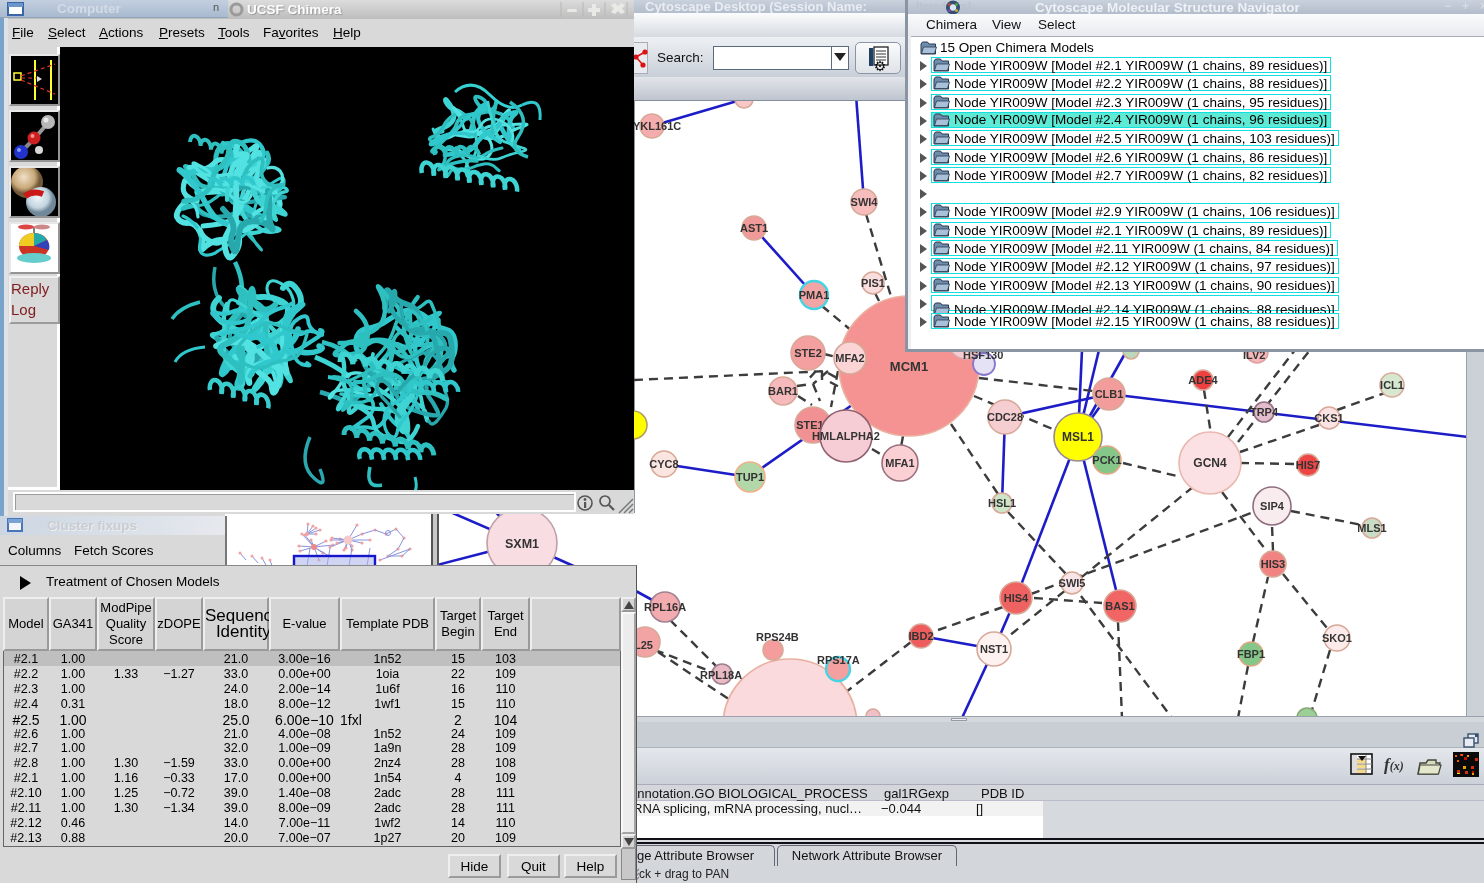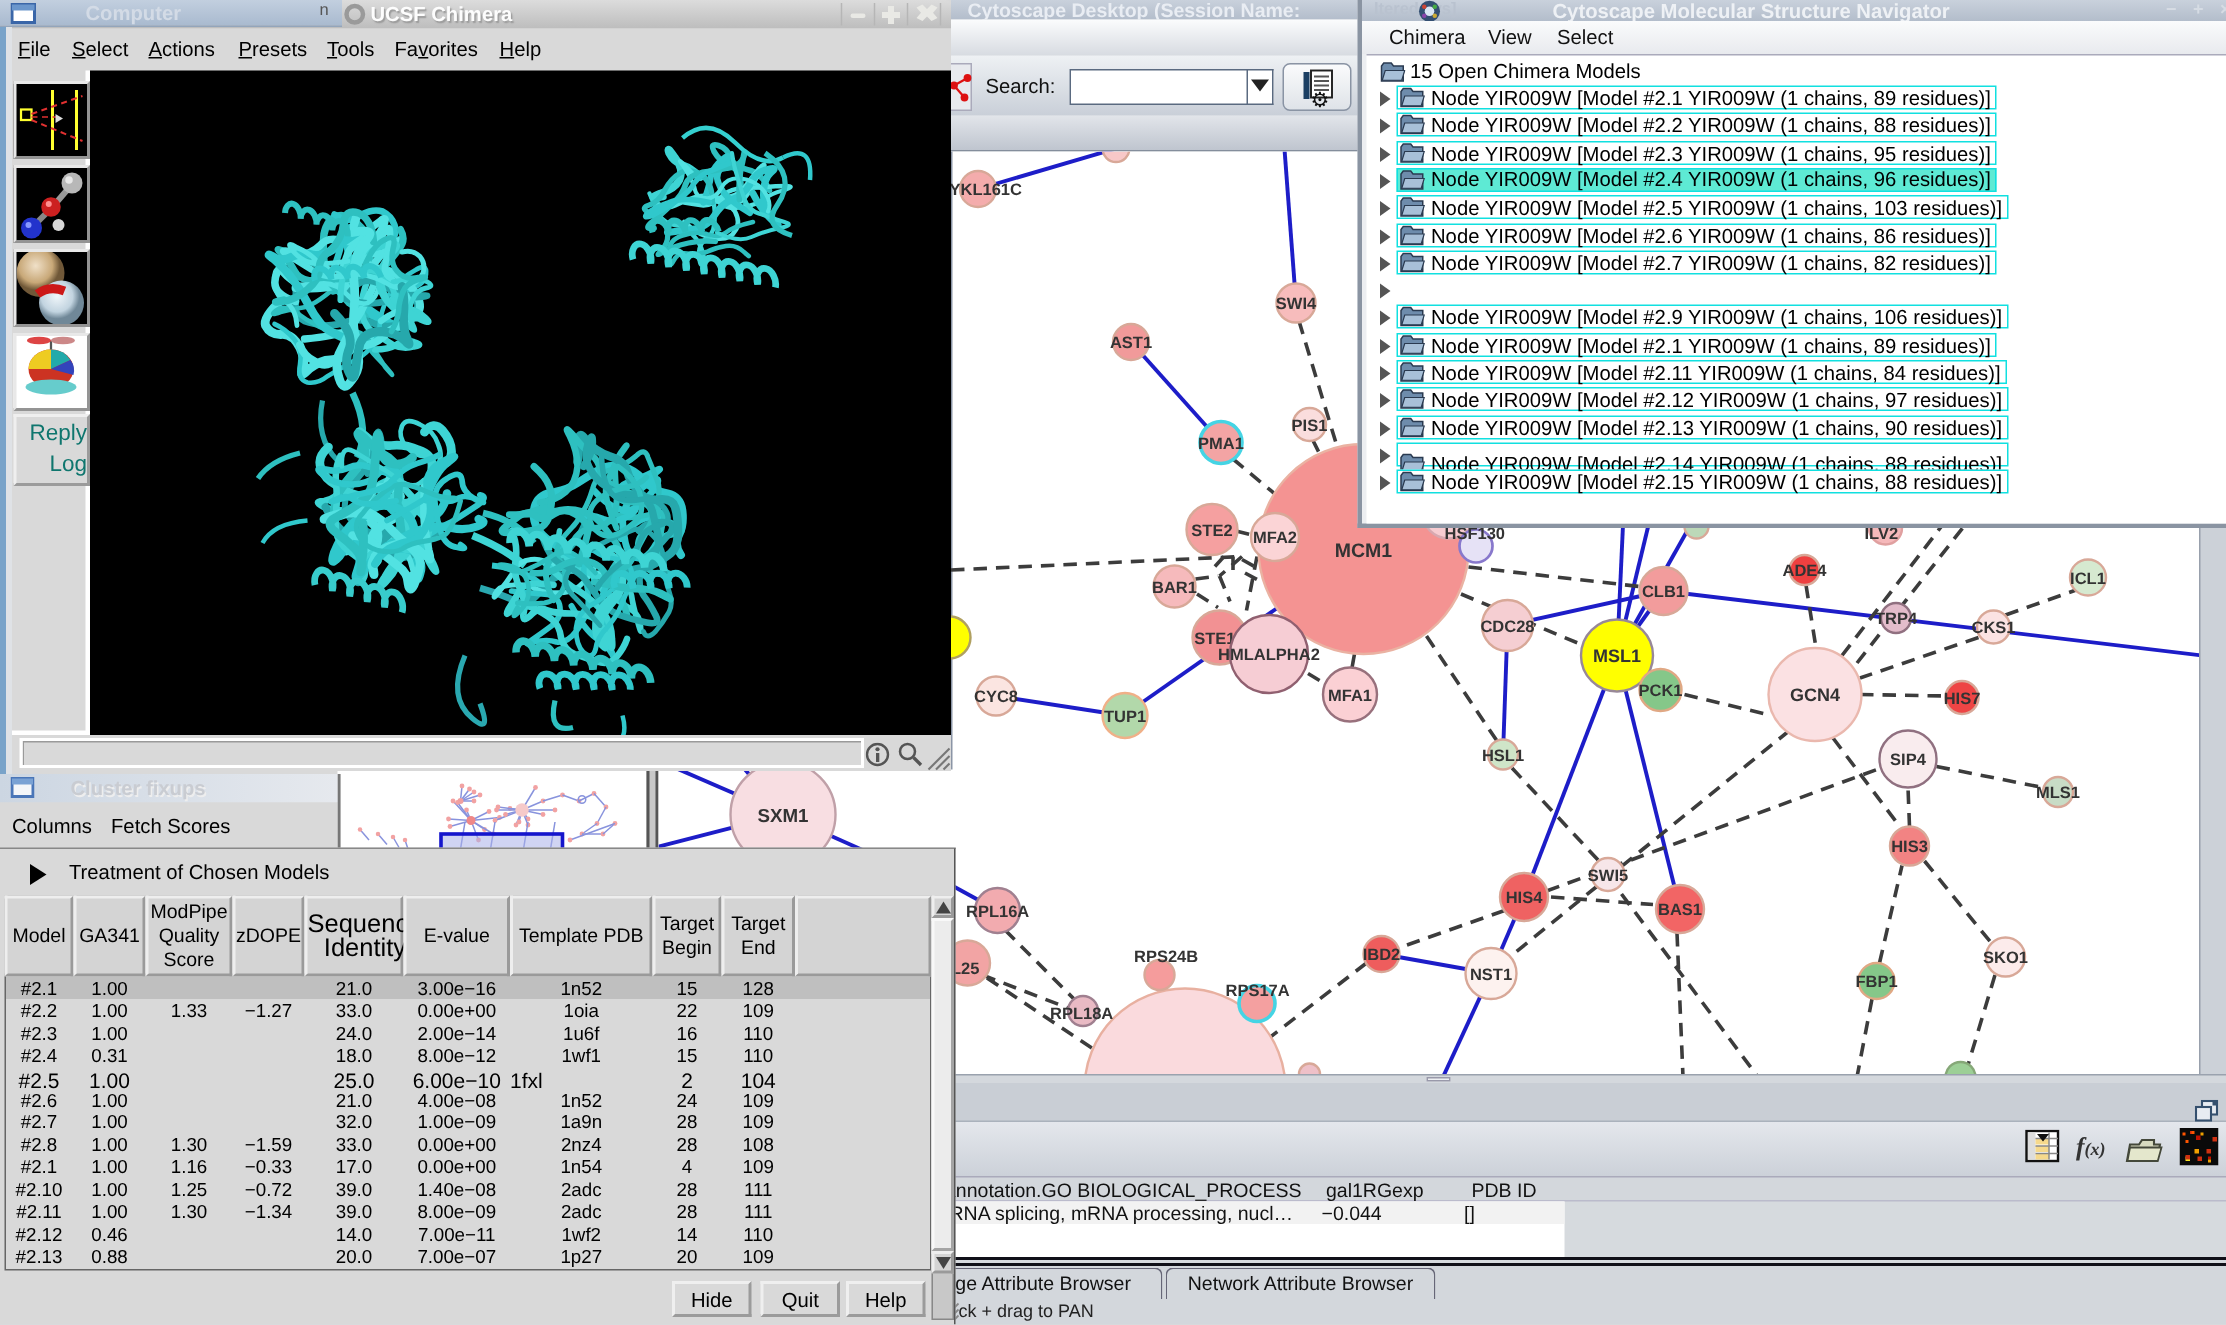--- a/index.html
+++ b/index.html
@@ -446,21 +446,21 @@
         <ellipse cx="23" cy="22" rx="15" ry="13" fill="#cc3322"></ellipse>
         <path d="M8 22 a15 13 0 0 1 15 -13 l0 13 z" fill="#eecc22"></path>
         <path d="M23 9 a15 13 0 0 1 13 7 l-13 6 z" fill="#22aaaa"></path>
         <path d="M36 16 a15 13 0 0 1 2 10 l-15 -4 z" fill="#3344bb"></path>
         <ellipse cx="23" cy="34" rx="17" ry="5" fill="#66cccc"></ellipse>
         <line x1="23" y1="9" x2="23" y2="3" stroke="#555" stroke-width="1.5"></line>
         <ellipse cx="15" cy="3" rx="8" ry="2.5" fill="#dd4444"></ellipse>
         <ellipse cx="31" cy="3" rx="8" ry="2.5" fill="#cc8888"></ellipse>
       </svg>
     </div>
-<div class="abs" style="left:1px;top:276px;width:51px;height:48px;background:#d9d9d9;border:2px outset #efefef;font-size:15px;color:#0f766e;text-align:right;line-height:21px">Reply<br>Log</div>
+<div class="abs" style="left:1px;top:276px;width:51px;height:48px;background:#d9d9d9;border:2px outset #efefef;font-size:15px;color:#7f1d1d;text-align:left;line-height:21px">Reply<br>Log</div>
 <div class="abs" style="left:0;top:490px;width:626px;height:24px;background:#d9d9d9"></div>
 <div class="abs" style="left:5px;top:492px;width:563px;height:20px;background:#d9d9d9;border:2px solid #fff;box-shadow:inset 1px 1px 0 #9a9a9a"></div>
 <svg class="abs" style="left:569px;top:495px" width="17" height="17">
       <circle cx="8" cy="8" r="7" fill="none" stroke="#555" stroke-width="1.6"></circle>
       <circle cx="8" cy="4.5" r="1.4" fill="#555"></circle>
       <rect x="7" y="7" width="2.2" height="6" fill="#555"></rect>
     </svg>
 <svg class="abs" style="left:590px;top:494px" width="18" height="18">
       <circle cx="7" cy="7" r="5" fill="none" stroke="#555" stroke-width="1.7"></circle>
       <line x1="11" y1="11" x2="16" y2="16" stroke="#555" stroke-width="2.2"></line>
@@ -637,21 +637,21 @@
 <div class="abs" style="left:530px;top:31px;width:91px;height:54px;background:#d4d4d4;border:2px outset #eee;font-size:13px;color:#000;text-align:center;display:flex;align-items:center;justify-content:center;line-height:16px">
       <div> </div>
     </div>
 <div class="abs" style="left:4px;top:85.0px;width:616px;height:14.9px;background:#bfbfbf;font-size:12.5px;color:#000">
 <span class="abs" style="left:-1px;top:1px;width:46px;text-align:center">#2.1</span>
 <span class="abs" style="left:45px;top:1px;width:48px;text-align:center">1.00</span>
 <span class="abs" style="left:199px;top:1px;width:66px;text-align:center">21.0</span>
 <span class="abs" style="left:265px;top:1px;width:71px;text-align:center">3.00e−16</span>
 <span class="abs" style="left:336px;top:1px;width:95px;text-align:center">1n52</span>
 <span class="abs" style="left:431px;top:1px;width:46px;text-align:center">15</span>
-<span class="abs" style="left:477px;top:1px;width:49px;text-align:center">128</span>
+<span class="abs" style="left:477px;top:1px;width:49px;text-align:center">103</span>
 </div>
 <div class="abs" style="left:4px;top:99.9px;width:616px;height:14.9px;font-size:12.5px;color:#000">
 <span class="abs" style="left:-1px;top:1px;width:46px;text-align:center">#2.2</span>
 <span class="abs" style="left:45px;top:1px;width:48px;text-align:center">1.00</span>
 <span class="abs" style="left:93px;top:1px;width:58px;text-align:center">1.33</span>
 <span class="abs" style="left:151px;top:1px;width:48px;text-align:center">−1.27</span>
 <span class="abs" style="left:199px;top:1px;width:66px;text-align:center">33.0</span>
 <span class="abs" style="left:265px;top:1px;width:71px;text-align:center">0.00e+00</span>
 <span class="abs" style="left:336px;top:1px;width:95px;text-align:center">1oia</span>
 <span class="abs" style="left:431px;top:1px;width:46px;text-align:center">22</span>

